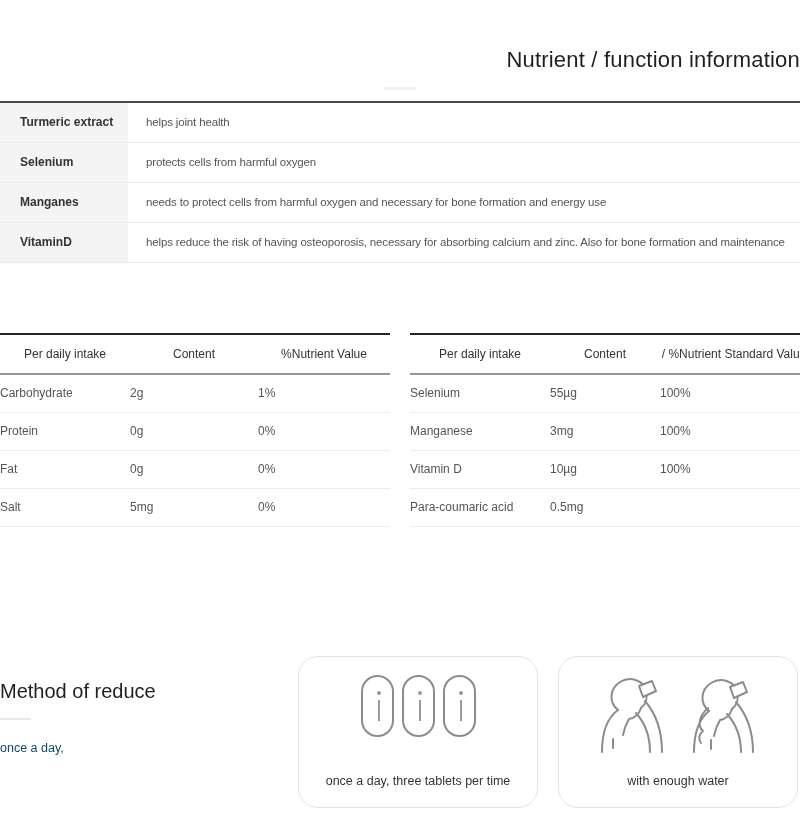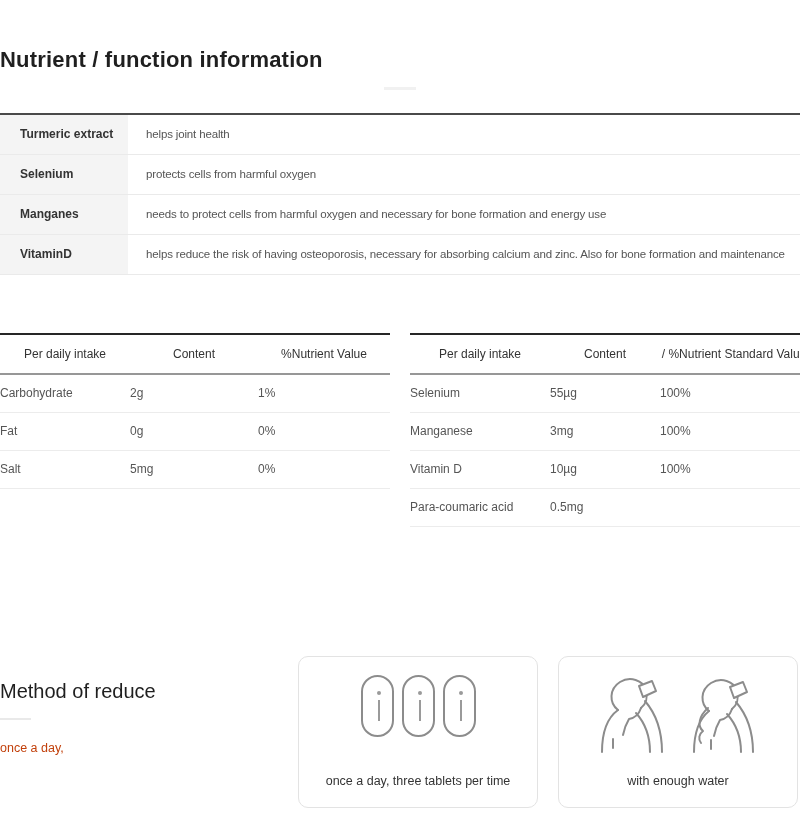--- a/index.html
+++ b/index.html
@@ -11,51 +11,51 @@
     --row-sep:#ececec;
     --label-bg:#f4f4f4;
     --card-border:#e3e3e3;
     --icon-stroke:#8c8c8c;
   }
   *{box-sizing:border-box;margin:0;padding:0}
   html,body{width:800px;height:832px;background:#ffffff;overflow:hidden;
     font-family:"Liberation Sans", sans-serif;}
   #page{position:relative;width:800px;height:832px;background:#fff;overflow:hidden}
 
-  .title{position:absolute;top:47px;left:0;width:800px;text-align:left;
-    font-size:22px;font-weight:700;color:var(--text-primary);letter-spacing:.2px}
+  .title{position:absolute;top:47px;left:0;width:800px;text-align:right;
+    font-size:22px;font-weight:400;color:var(--text-primary);letter-spacing:.2px}
   .title-divider{position:absolute;top:87px;left:384px;width:32px;height:3px;background:#f1f1f1}
 
   table{border-collapse:collapse;table-layout:fixed}
 
-  .func-table{position:absolute;top:113px;left:0;width:800px;border-top:2px solid var(--table-top-border)}
+  .func-table{position:absolute;top:101px;left:0;width:800px;border-top:2px solid var(--table-top-border)}
   .func-table th{width:128px;background:var(--label-bg);text-align:left;padding-left:20px;
     font-size:12px;font-weight:bold;color:#333}
   .func-table th,.func-table td{height:40px;border-bottom:1px solid #eaeaea;vertical-align:middle}
   .func-table td{padding-left:18px;font-size:11.5px;letter-spacing:-0.15px;color:var(--text-secondary);white-space:nowrap}
 
   .ref-notes{position:absolute;top:296px;right:3px;text-align:right;
     font-size:9px;line-height:13px;color:#4c4c4c}
 
   .nut{position:absolute;top:333px;border-top:2px solid var(--nut-top-border)}
   .nut.left{left:0;width:390px}
   .nut.right{left:410px;width:398px}
   .nut thead th{height:40px;font-size:12px;font-weight:400;color:#333;
     border-bottom:2px solid var(--header-sep);text-align:center;vertical-align:middle}
   .nut tbody td{height:38px;text-align:left;vertical-align:middle;
     font-size:12px;color:var(--text-secondary);border-bottom:1px solid var(--row-sep)}
 
   .m-heading{position:absolute;left:0;top:680px;font-size:20px;font-weight:400;color:var(--text-primary)}
   .m-divider{position:absolute;left:0;top:718px;width:31px;height:2px;background:#e9e9e9}
-  .m-line{position:absolute;left:0;font-size:12.5px;color:#c2410c}
+  .m-line{position:absolute;left:0;font-size:12.5px;color:#0c4a6e}
   .m-line.l1{top:741px}
   .m-line.l2{top:766px}
 
   .card{position:absolute;top:656px;width:240px;height:152px;background:#fff;
-    border:1px solid var(--card-border);border-radius:10px}
+    border:1px solid var(--card-border);border-radius:20px}
   .card.c1{left:298px}
   .card.c2{left:558px}
   .caption{position:absolute;left:0;right:0;bottom:19px;text-align:center;
     font-size:12.5px;color:#333}
 
   .pills{display:flex;justify-content:center;gap:8px;margin-top:18px}
   .capsule{width:33px;height:62px;border:2px solid var(--icon-stroke);border-radius:17px;position:relative}
   .capsule::before{content:"";position:absolute;left:58%;top:14px;margin-left:-2px;
     width:4px;height:4px;border-radius:50%;background:#9a9a9a}
   .capsule::after{content:"";position:absolute;left:58%;top:23px;margin-left:-1px;
@@ -107,20 +107,25 @@
         <th>Per daily intake</th>
         <th>Content</th>
         <th>%Nutrient Value</th>
       </tr>
     </thead>
     <tbody>
       <tr>
         <td>Carbohydrate</td>
         <td>2g</td>
         <td>1%</td>
+      </tr>
+      <tr>
+        <td>Protein</td>
+        <td>0g</td>
+        <td>0%</td>
       </tr>
       <tr>
         <td>Fat</td>
         <td>0g</td>
         <td>0%</td>
       </tr>
       <tr>
         <td>Salt</td>
         <td>5mg</td>
         <td>0%</td>

